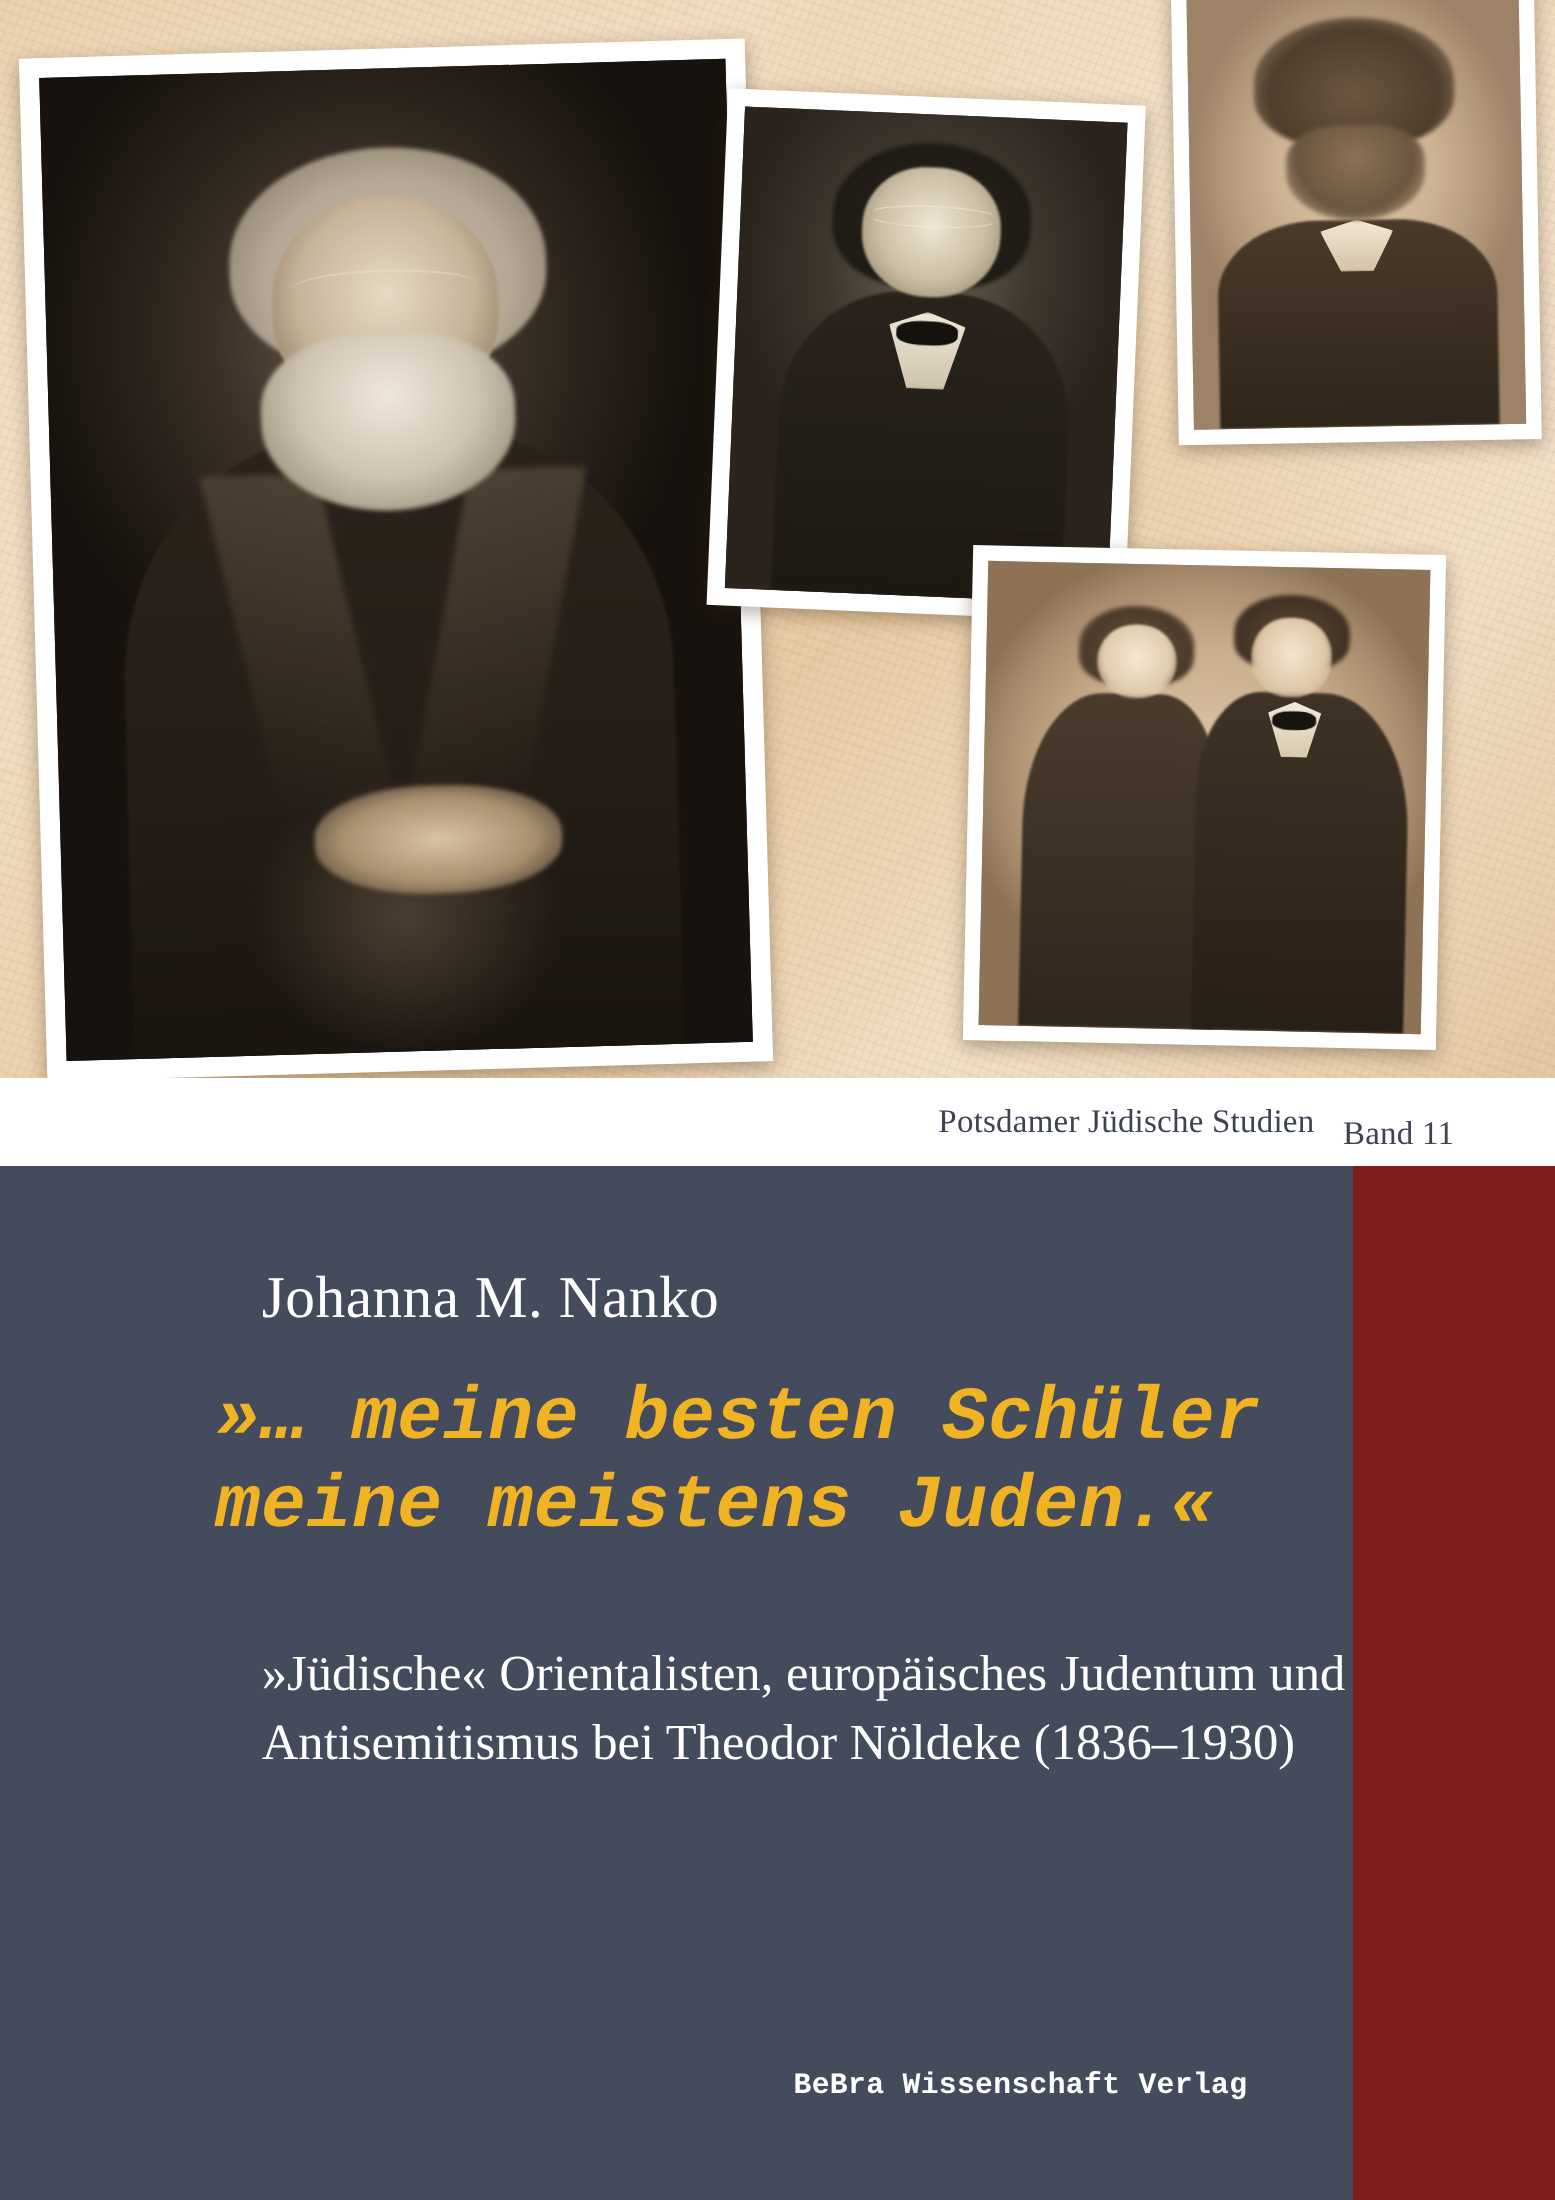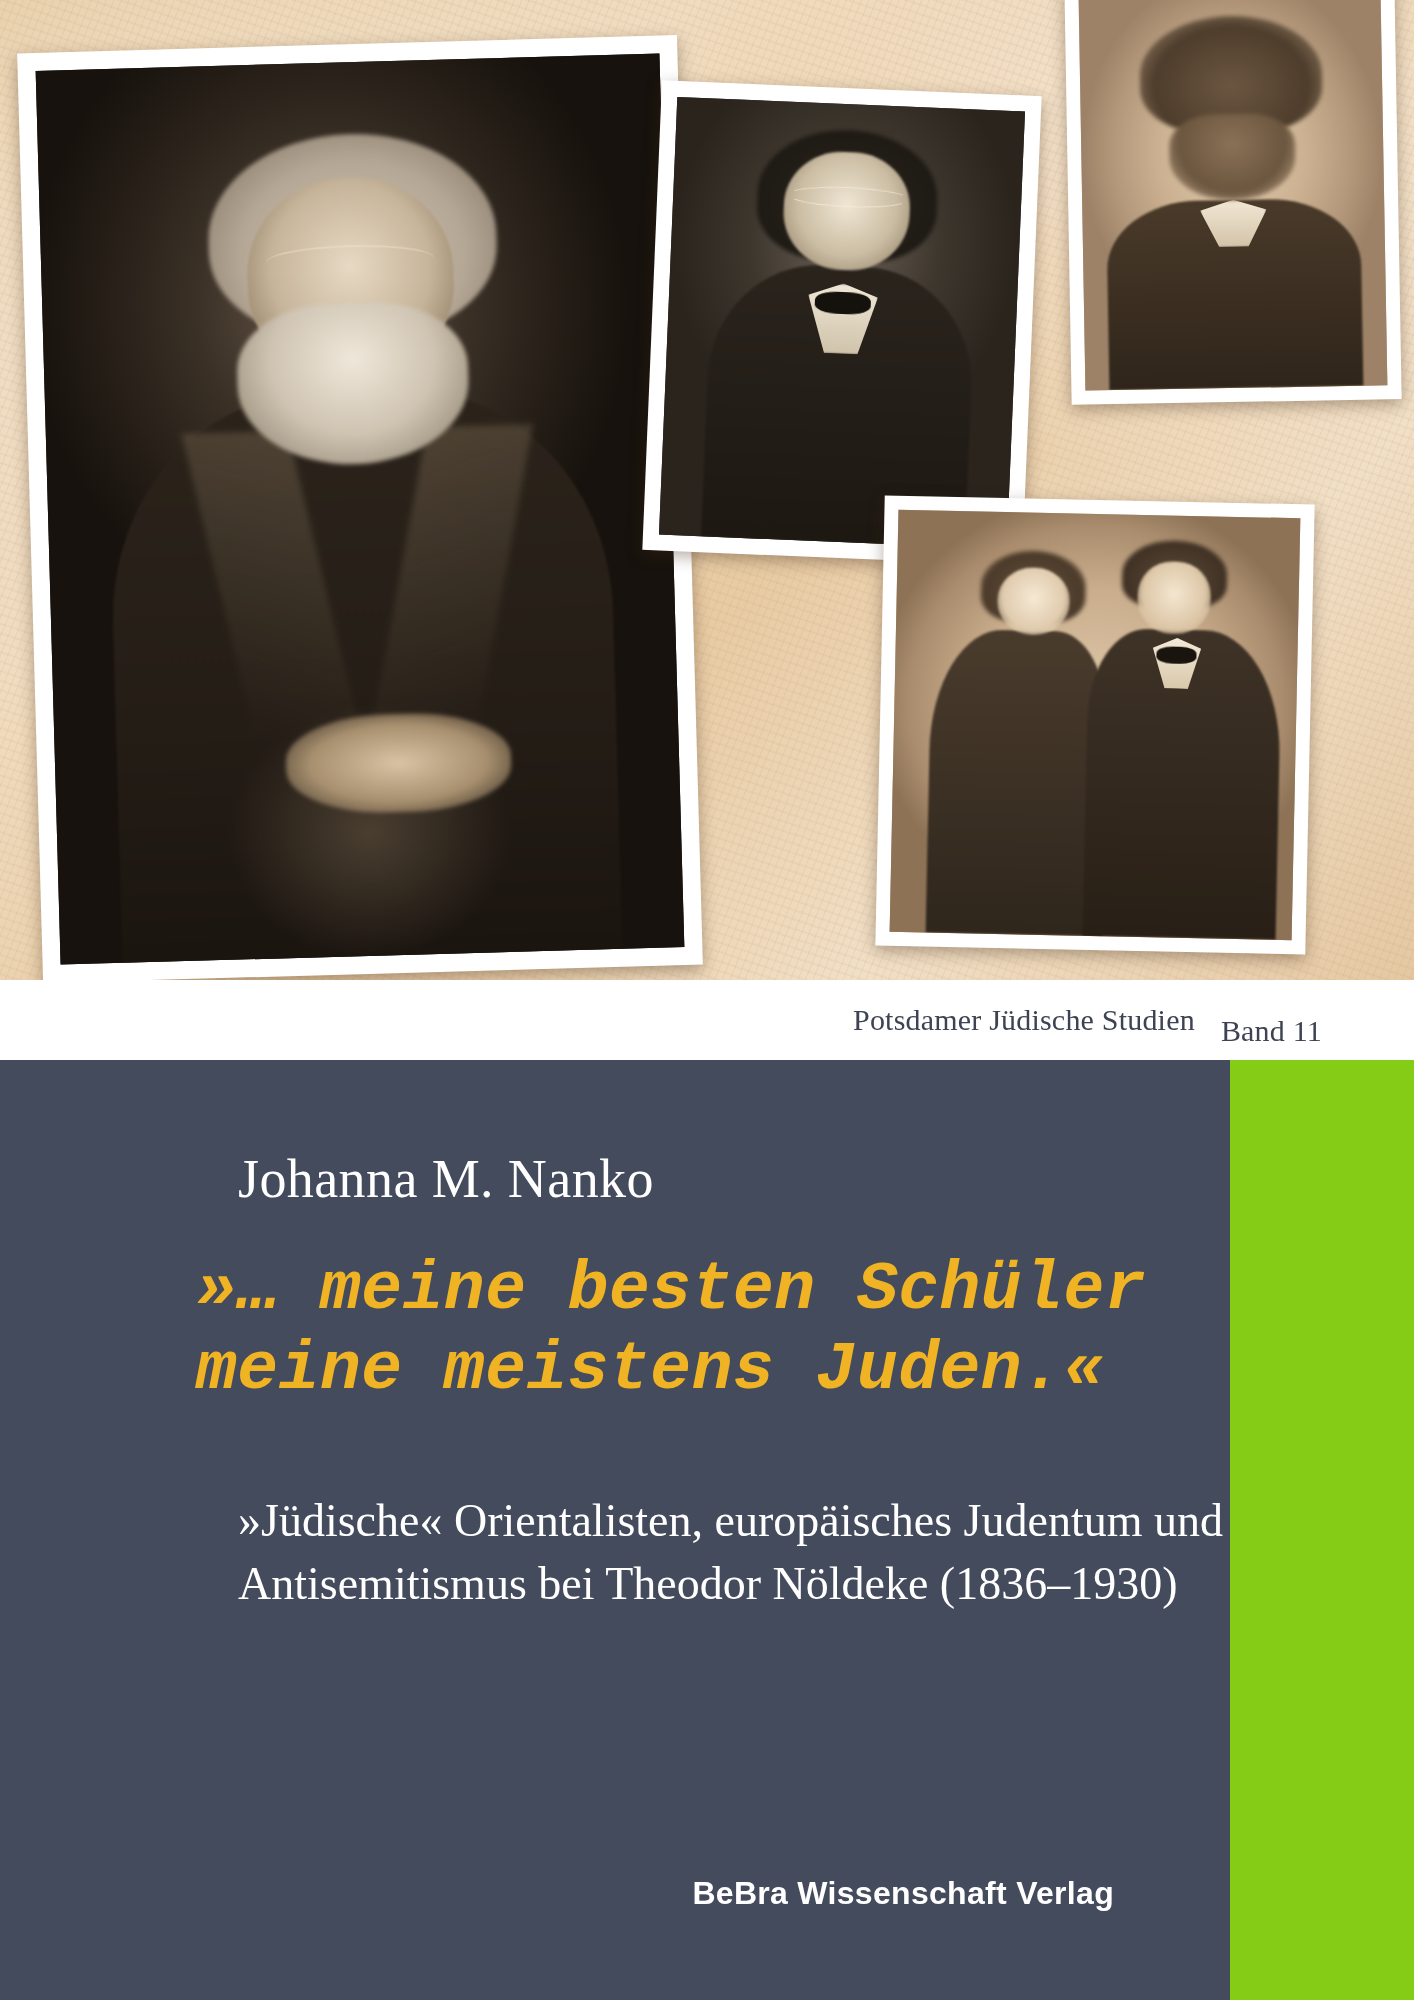--- a/index.html
+++ b/index.html
@@ -10,21 +10,21 @@
   body {
     width: 1414px;
     height: 2000px;
     font-family: "Liberation Serif", serif;
     overflow: hidden;
   }
   .cover {
     position: relative;
     width: 1414px;
     height: 2000px;
-    background: #84cc16;
+    background: #7f1d1d;
     overflow: hidden;
   }
 
   
   .photo-area {
     position: absolute;
     left: 0;
     top: 0;
     width: 1414px;
     height: 1060px;
@@ -380,25 +380,25 @@
     left: 238px;
     top: 430px;
     width: 1060px;
     font-family: "Liberation Serif", serif;
     font-size: 46px;
     line-height: 1.36;
     color: #ffffff;
   }
   .publisher {
     position: absolute;
-    right: 116px;
+    right: 96px;
     bottom: 88px;
-    font-family: Liberation Sans, sans-serif;
+    font-family: Liberation Mono, monospace;
     font-weight: bold;
-    font-size: 32px;
+    font-size: 27px;
     color: #ffffff;
     letter-spacing: 0.3px;
   }
 </style>
 </head>
 <body>
 
 <div class="cover">
 
   <div class="photo-area">

